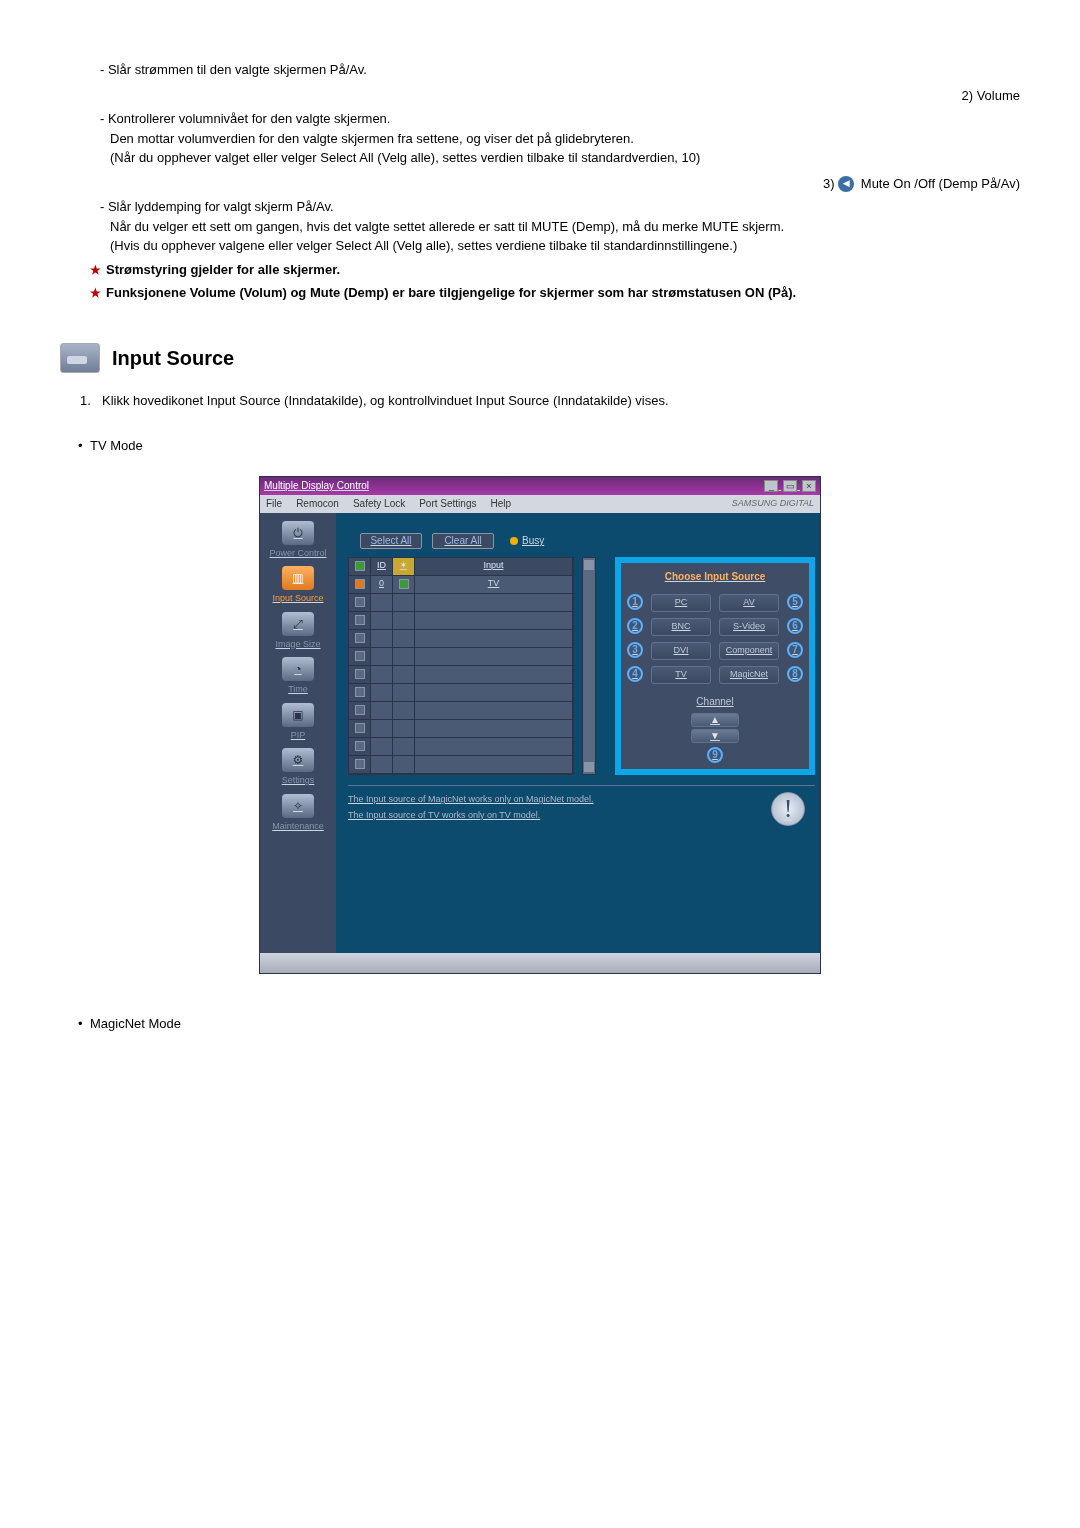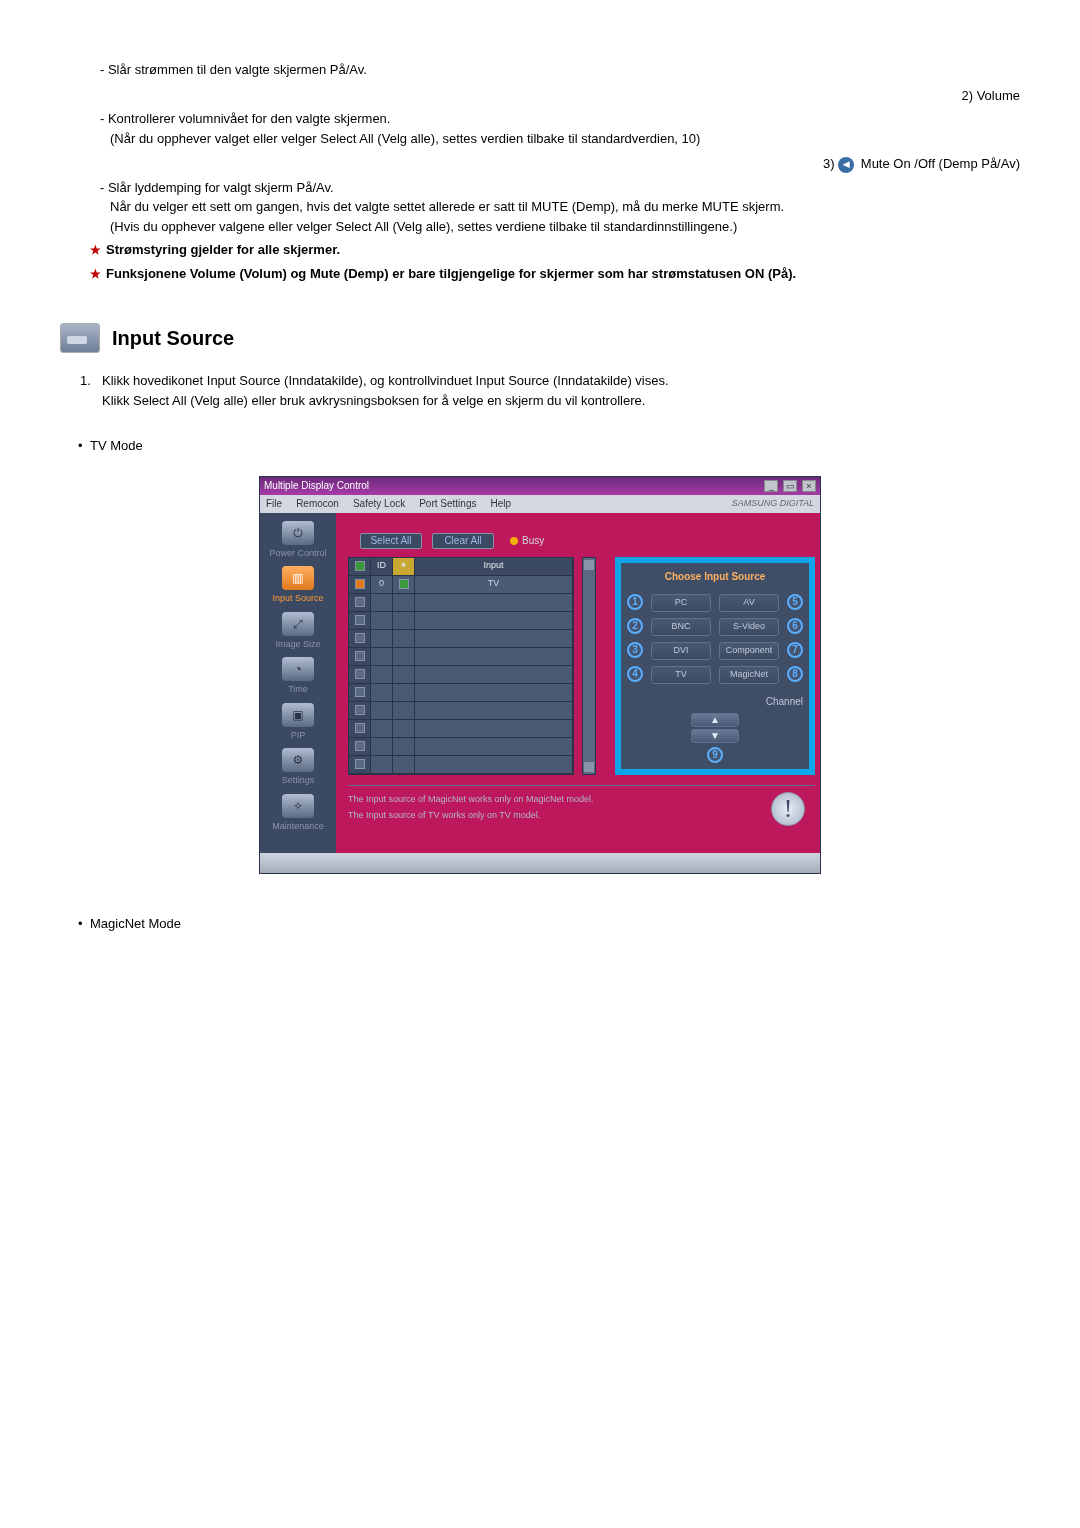--- a/index.html
+++ b/index.html
@@ -44,28 +44,29 @@
   .section-title { font-size: 20px; font-weight: bold; }
   .num-list { margin-left: 20px; margin-top: 10px; }
   .num-list-item { position: relative; padding-left: 22px; margin-bottom: 6px; }
   .num-list-item .n { position: absolute; left: 0; }
   .dot-item { margin-left: 18px; margin-top: 26px; margin-bottom: 14px; position: relative; padding-left: 12px; }
   .dot-item::before { content: "•"; position: absolute; left: 0; }
 
   
   .ss-wrapper { display: flex; justify-content: center; margin: 20px 0 40px 0; }
   .ss {
-    width: 562px; height: 398px;
-    background: #be185d;
+    width: 562px; height: 498px;
+    background: #0c4a6e;
     border: 1px solid #2a3348;
     font-family: Tahoma, Arial, sans-serif;
     font-size: 10px;
     color: #cdd6e2;
     position: relative;
     overflow: hidden;
+    text-decoration: underline;
   }
   .ss-titlebar {
     height: 18px;
     background: linear-gradient(#6a2a7a, #a83aa8);
     display: flex; align-items: center; justify-content: space-between;
     padding: 0 4px; color: #fff; font-size: 10px;
   }
   .ss-titlebar .winbtns span {
     display: inline-block; width: 14px; height: 12px;
     background: #c0c4cc; margin-left: 2px; border: 1px solid #888;
@@ -125,21 +126,21 @@
   .circ-num {
     width: 16px; height: 16px; border-radius: 50%; border: 2px solid #5ab0ff;
     color: #5ab0ff; font-weight: bold; font-size: 10px;
     display: flex; align-items: center; justify-content: center; background: #45546f;
   }
   .src-btn {
     height: 18px; border: 1px solid #607090; border-radius: 3px;
     background: linear-gradient(#4a5a74,#3b4a62);
     color: #c0c8d8; font-size: 9px; display: flex; align-items: center; justify-content: center;
   }
-  .channel-block { margin-top: 10px; text-align: right; }
+  .channel-block { margin-top: 10px; text-align: center; }
   .channel-label { color: #c0c8d8; font-size: 10px; margin-bottom: 4px; }
   .ch-btn {
     width: 48px; height: 14px; margin: 2px auto; border-radius: 3px;
     background: linear-gradient(#6a7a94,#4a5a74); border: 1px solid #607090;
     display: flex; align-items: center; justify-content: center; color: #e0e6f0;
   }
   .circ9-wrap { display: flex; justify-content: center; margin-top: 4px; }
   .notes { margin-top: 10px; border-top: 1px solid #607090; padding-top: 6px; font-size: 9px; color: #b0b8c8; display: flex; gap: 16px; justify-content: space-between; align-items: center; padding-right: 10px; }
   .notes-text div { margin-bottom: 2px; }
   .info-icon {
@@ -156,20 +157,21 @@
 
 <div class="page">
   <div class="content">
     <div class="bullet">- Slår strømmen til den valgte skjermen På/Av.</div>
 
     <div class="item-row" style="margin-top:6px;">
       <span class="num">2)</span>
       <span>Volume</span>
     </div>
     <div class="bullet">- Kontrollerer volumnivået for den valgte skjermen.</div>
+    <div class="sub-line">Den mottar volumverdien for den valgte skjermen fra settene, og viser det på glidebryteren.</div>
     <div class="sub-line">(Når du opphever valget eller velger Select All (Velg alle), settes verdien tilbake til standardverdien, 10)</div>
 
     <div class="item-row" style="margin-top:6px;">
       <span class="num">3)</span>
       <span class="mute-icon">◀</span>
       <span>Mute On /Off (Demp På/Av)</span>
     </div>
     <div class="bullet">- Slår lyddemping for valgt skjerm På/Av.</div>
     <div class="sub-line">Når du velger ett sett om gangen, hvis det valgte settet allerede er satt til MUTE (Demp), må du merke MUTE skjerm.</div>
     <div class="sub-line">(Hvis du opphever valgene eller velger Select All (Velg alle), settes verdiene tilbake til standardinnstillingene.)</div>
@@ -180,21 +182,20 @@
 
   <div class="section-header">
     <div class="section-icon"></div>
     <div class="section-title">Input Source</div>
   </div>
 
   <div class="num-list">
     <div class="num-list-item">
       <span class="n">1.</span>
       <span>Klikk hovedikonet Input Source (Inndatakilde), og kontrollvinduet Input Source (Inndatakilde) vises.</span><br>
-      <span>Klikk Select All (Velg alle) eller bruk avkrysningsboksen for å velge en skjerm du vil kontrollere.</span>
     </div>
   </div>
 
   <div class="dot-item">TV Mode</div>
 
   <div class="ss-wrapper">
     <div class="ss">
       <div class="ss-titlebar">
         <span>Multiple Display Control</span>
         <span class="winbtns">

